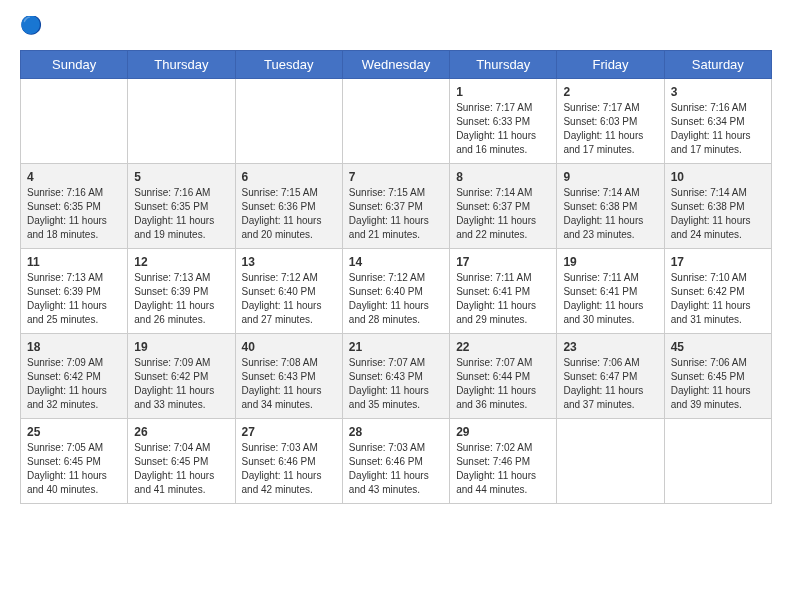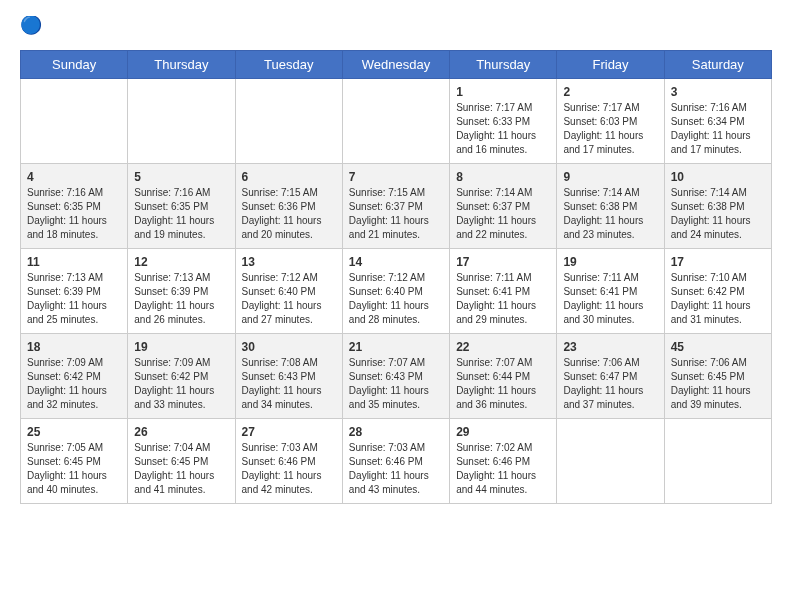--- a/index.html
+++ b/index.html
@@ -240,21 +240,21 @@
 Sunset: 6:42 PM
 Daylight: 11 hours and 32 minutes.</div>
           </td>
           <td>
             <span class="day-number">19</span>
             <div class="day-info">Sunrise: 7:09 AM
 Sunset: 6:42 PM
 Daylight: 11 hours and 33 minutes.</div>
           </td>
           <td>
-            <span class="day-number">30</span>
+            <span class="day-number">40</span>
             <div class="day-info">Sunrise: 7:08 AM
 Sunset: 6:43 PM
 Daylight: 11 hours and 34 minutes.</div>
           </td>
           <td>
             <span class="day-number">21</span>
             <div class="day-info">Sunrise: 7:07 AM
 Sunset: 6:43 PM
 Daylight: 11 hours and 35 minutes.</div>
           </td>
@@ -298,21 +298,21 @@
           </td>
           <td>
             <span class="day-number">28</span>
             <div class="day-info">Sunrise: 7:03 AM
 Sunset: 6:46 PM
 Daylight: 11 hours and 43 minutes.</div>
           </td>
           <td>
             <span class="day-number">29</span>
             <div class="day-info">Sunrise: 7:02 AM
-Sunset: 6:46 PM
+Sunset: 7:46 PM
 Daylight: 11 hours and 44 minutes.</div>
           </td>
           <td class="empty"></td>
           <td class="empty"></td>
         </tr>
       </tbody>
   </table>
 </div>
 
 </body></html>

